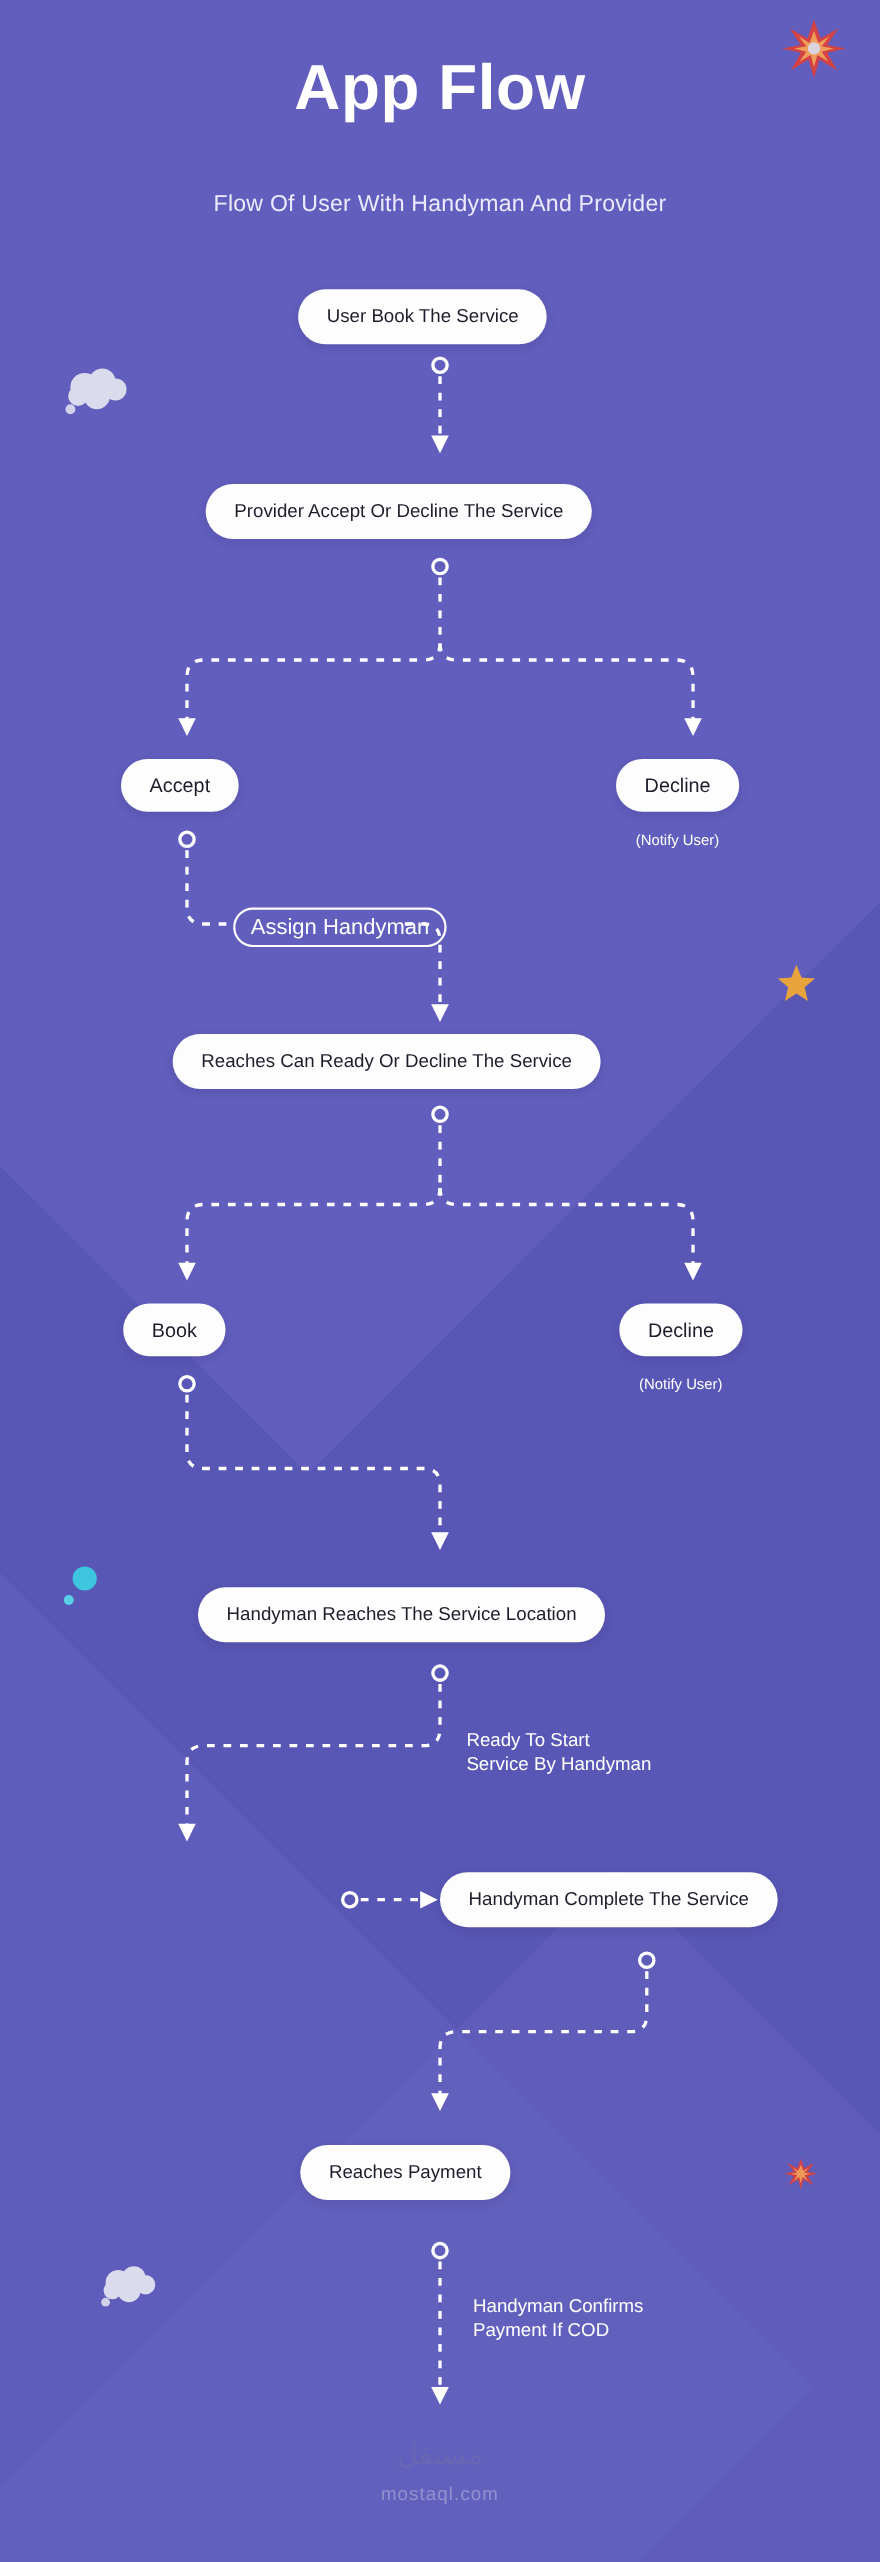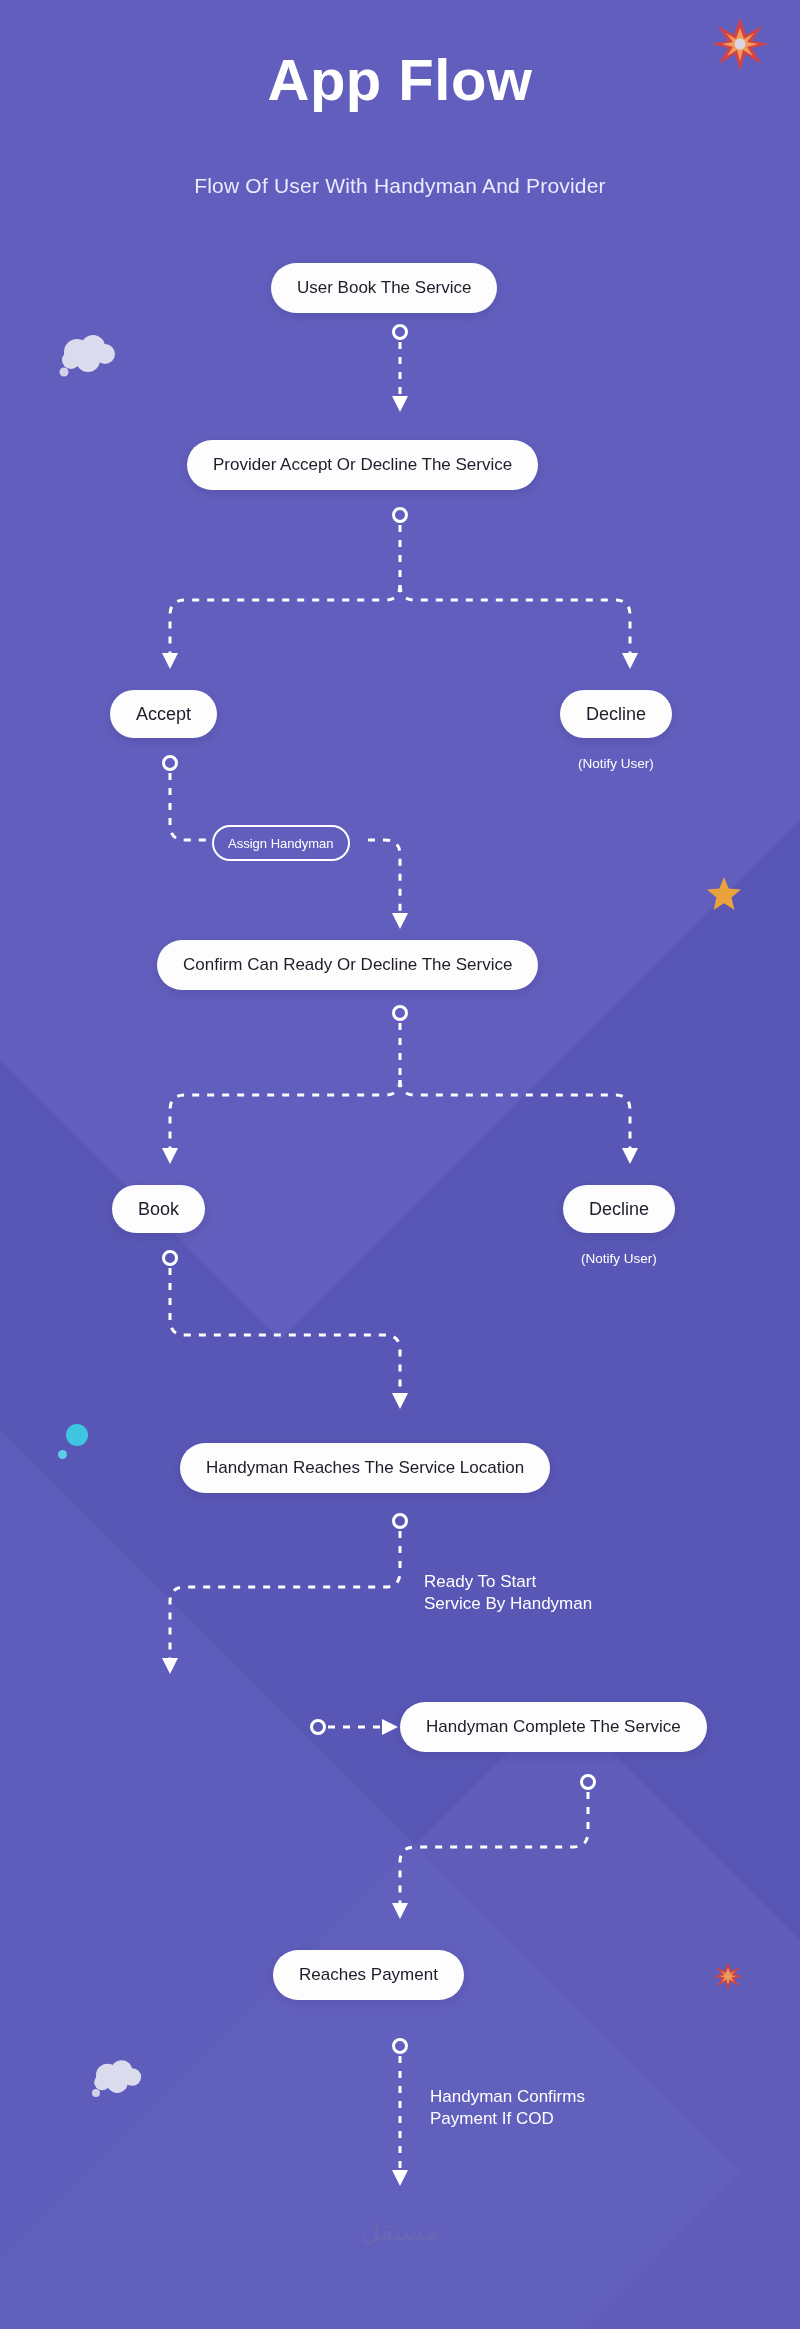--- a/index.html
+++ b/index.html
@@ -36,21 +36,21 @@
     position:absolute; background:#fdfdfd; color:#1d1d2b;
     border-radius:999px; display:flex; align-items:center; justify-content:center;
     font-size:17px; height:50px; padding:0 26px; white-space:nowrap;
     box-shadow:0 3px 10px rgba(30,25,80,.13);
   }
   .node.small{ font-size:18px; height:48px; }
 
   .outline-pill{
     position:absolute; border:2px solid #ffffff; color:#ffffff;
     border-radius:999px; display:flex; align-items:center; justify-content:center;
-    font-size:13px; height:30px; padding:16px 14px; white-space:nowrap; background:transparent;text-align:center;
+    font-size:20px; height:30px; padding:16px 14px; white-space:nowrap; background:transparent;text-align:center;
   }
 
   .sublabel{
     position:absolute; color:#ffffff; font-size:13.5px; white-space:nowrap;
   }
   .sidelabel{
     position:absolute; color:#ffffff; font-size:17px; line-height:1.28; white-space:pre-line;
   }
 
   
@@ -186,21 +186,21 @@
 
   <div class="node" style="left:271px; top:263px;">User Book The Service</div>
 
   <div class="node small" style="left:110px; top:690px;">Accept</div>
 
   <div class="node small" style="left:560px; top:690px;">Decline</div>
   <div class="sublabel" style="left:578px; top:756px;">(Notify User)</div>
 
   <div class="outline-pill" style="left:212px; top:825px;">Assign Handyman</div>
 
-  <div class="node" style="left:157px; top:940px;">Confirm Can Ready Or Decline The Service</div>
+  <div class="node" style="left:157px; top:940px;">Reaches Can Ready Or Decline The Service</div>
 
   <div class="node small" style="left:112px; top:1185px;">Book</div>
 
   <div class="node small" style="left:563px; top:1185px;">Decline</div>
   <div class="sublabel" style="left:581px; top:1251px;">(Notify User)</div>
 
   <div class="node" style="left:180px; top:1443px;">Handyman Reaches The Service Location</div>
 
   <div class="sidelabel" style="left:424px; top:1571px;">Ready To Start
 Service By Handyman</div>
@@ -208,14 +208,15 @@
 
   <div class="node" style="left:400px; top:1702px;">Handyman Complete The Service</div>
 
   <div class="node" style="left:273px; top:1950px;">Reaches Payment</div>
 
   <div class="sidelabel" style="left:430px; top:2086px;">Handyman Confirms
 Payment If COD</div>
 
 
   <div class="wm-ar" style="top:2216px;">مستقل</div>
+  <div class="wm" style="top:2258px;">mostaql.com</div>
 
 </div>
 
 </body></html>

